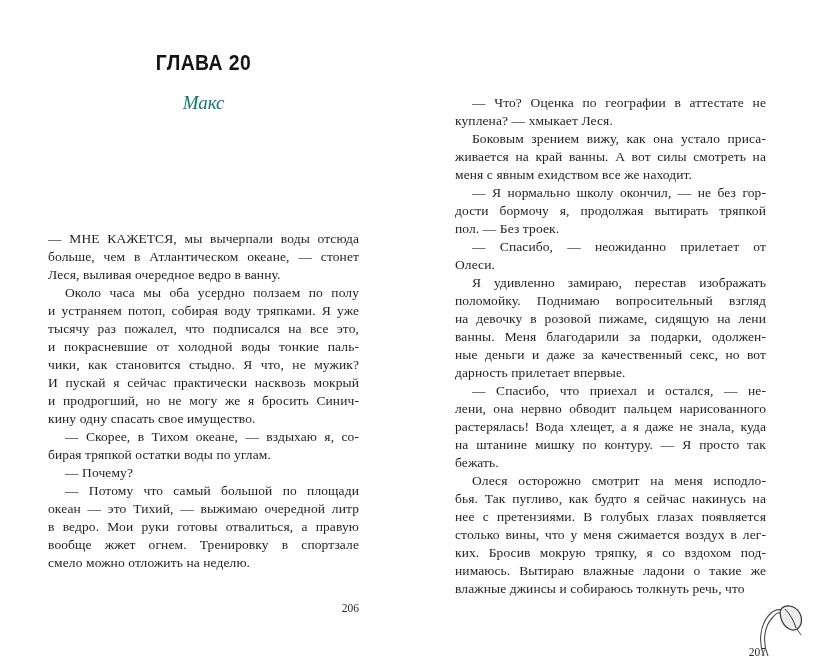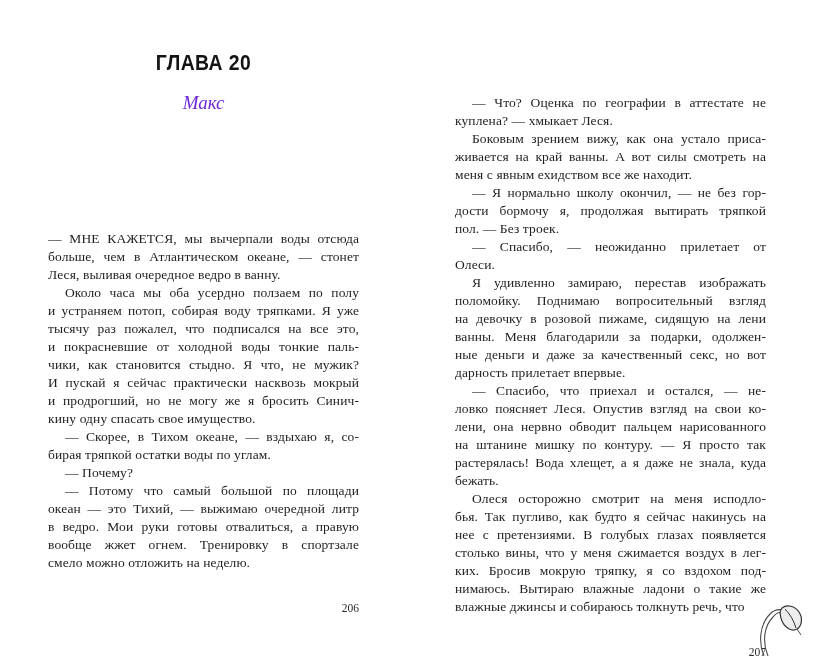--- a/index.html
+++ b/index.html
@@ -39,21 +39,21 @@
     transform: scaleX(0.88);
   }
   .chapter-subtitle {
     position: absolute;
     top: 92px;
     left: 0;
     width: 100%;
     text-align: center;
     font-style: italic;
     font-size: 19px;
-    color: #6d28d9;
+    color: #0f766e;
   }
 
   .body-text {
     position: absolute;
     left: 0;
     width: 100%;
     font-size: 13.5px;
     line-height: 18px;
   }
   #left-body  { top: 230px; }
@@ -131,24 +131,23 @@
         <div class="line para-end">пол. — Без троек.</div>
         <div class="line indent">— Спасибо, — неожиданно прилетает от</div>
         <div class="line para-end">Олеси.</div>
         <div class="line indent">Я удивленно замираю, перестав изображать</div>
         <div class="line">поломойку. Поднимаю вопросительный взгляд</div>
         <div class="line">на девочку в розовой пижаме, сидящую на лени</div>
         <div class="line">ванны. Меня благодарили за подарки, одолжен-</div>
         <div class="line">ные деньги и даже за качественный секс, но вот</div>
         <div class="line para-end">дарность прилетает впервые.</div>
         <div class="line indent">— Спасибо, что приехал и остался, — не-</div>
-        <div class="line">ловко поясняет Леся. Опустив взгляд на свои ко-</div>
         <div class="line">лени, она нервно обводит пальцем нарисованного</div>
+        <div class="line">растерялась! Вода хлещет, а я даже не знала, куда</div>
         <div class="line">на штанине мишку по контуру. — Я просто так</div>
-        <div class="line">растерялась! Вода хлещет, а я даже не знала, куда</div>
         <div class="line para-end">бежать.</div>
         <div class="line indent">Олеся осторожно смотрит на меня исподло-</div>
         <div class="line">бья. Так пугливо, как будто я сейчас накинусь на</div>
         <div class="line">нее с претензиями. В голубых глазах появляется</div>
         <div class="line">столько вины, что у меня сжимается воздух в лег-</div>
         <div class="line">ких. Бросив мокрую тряпку, я со вздохом под-</div>
         <div class="line">нимаюсь. Вытираю влажные ладони о такие же</div>
         <div class="line para-end">влажные джинсы и собираюсь толкнуть речь, что</div>
       </div>
     <div class="page-number">207</div>

